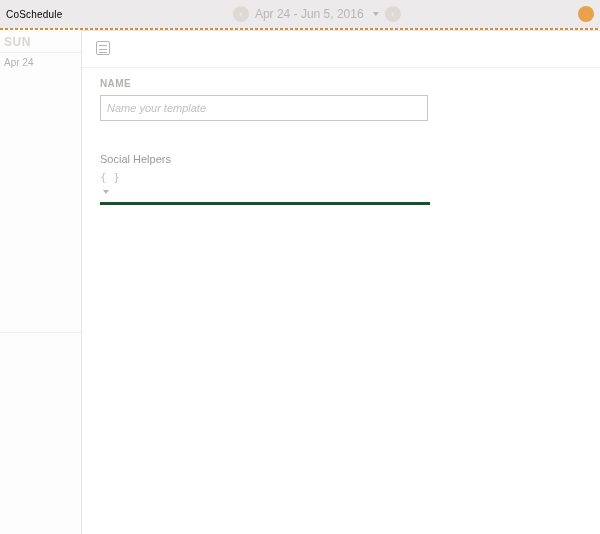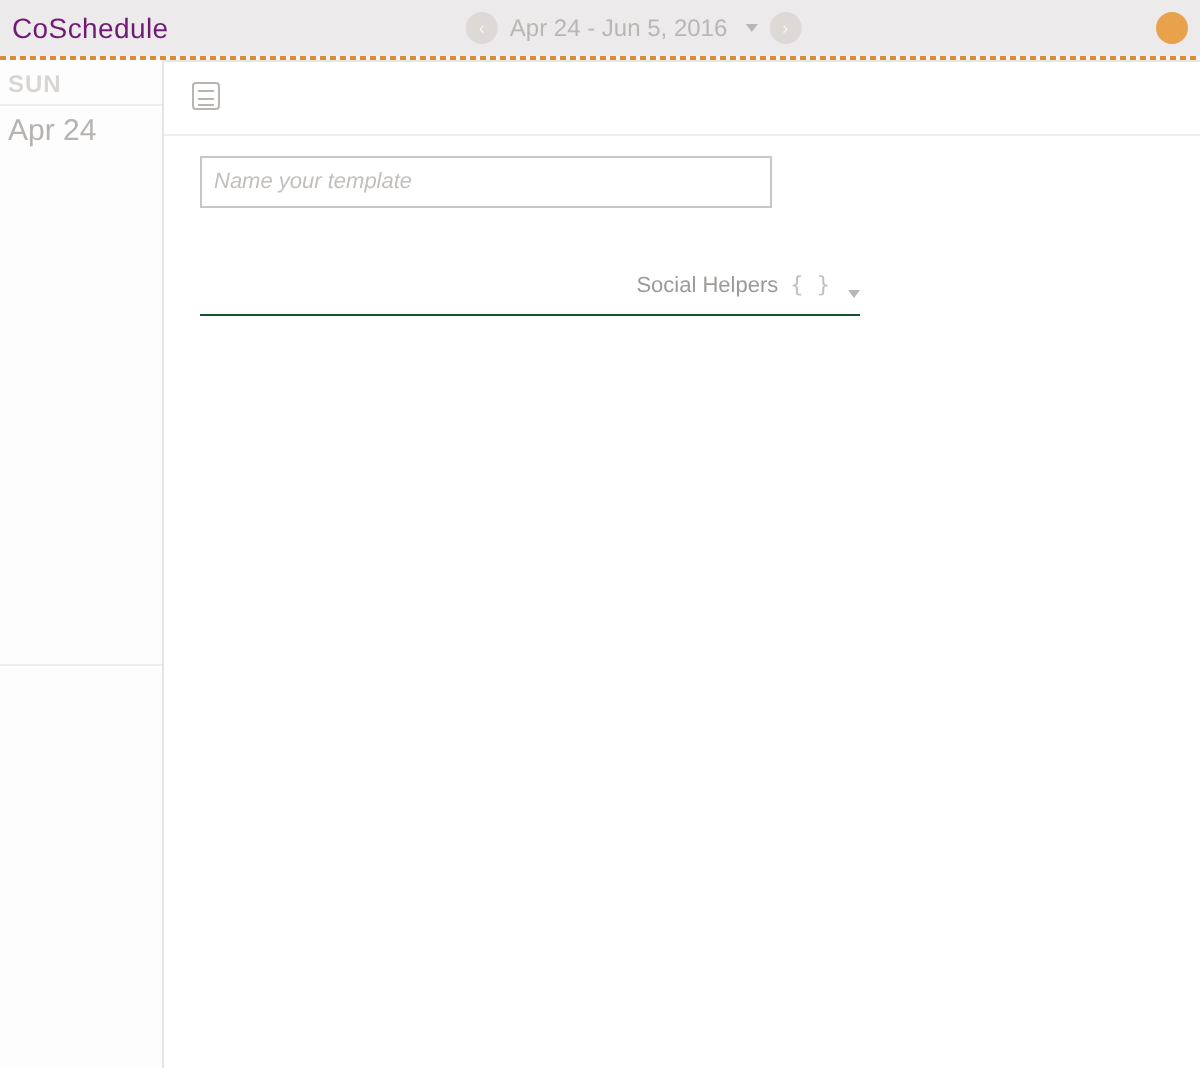--- a/index.html
+++ b/index.html
@@ -5,22 +5,22 @@
   * { box-sizing: border-box; margin: 0; padding: 0; }
   html, body { width: 600px; height: 534px; font-family: -apple-system, "Helvetica Neue", Arial, sans-serif; background: #f4f4f4; overflow: hidden; }
   .topbar {
     height: 28px;
     background: #eceaea;
     display: flex;
     align-items: center;
     position: relative;
   }
   .brand {
-    font-size: 14px;
-    color: #701a75;
+    font-size: 10px;
+    color: #000000;
     font-weight: 500;
     padding-left: 6px;
     letter-spacing: 0.2px;
   }
   .date-nav {
     position: absolute;
     left: 50%;
     transform: translateX(-40%);
     display: flex;
     align-items: center;
@@ -61,21 +61,21 @@
   }
   .day-header {
     font-size: 12px;
     color: #d9d5d2;
     font-weight: 600;
     letter-spacing: 0.5px;
     padding: 5px 4px 3px;
     border-bottom: 1px solid #eee;
   }
   .date-label {
-    font-size: 15px;
+    font-size: 10px;
     color: #b6b3b0;
     padding: 4px 4px;
   }
   .slot {
     border-bottom: 1px solid #eee;
   }
   .slot1 { height: 280px; }
   .slot2 { height: 125px; }
   .panel {
     flex: 1;
@@ -108,42 +108,43 @@
   .template-icon::after { top: 7px; box-shadow: 0 3px 0 #b8b4b1; }
   .form-area { padding: 10px 18px; }
   .field-label {
     font-size: 10px;
     color: #b5b1ae;
     letter-spacing: 0.4px;
     font-weight: 600;
     margin-bottom: 6px;
   }
   .name-input {
-    width: 286px;
+    width: 328px;
     height: 26px;
     border: 1px solid #c9c6c3;
     font-size: 11px;
     padding: 0 6px;
     color: #666;
     outline: none;
     font-style: italic;
   }
   .name-input::placeholder { color: #c2bfbc; font-style: italic; }
   .section { margin-top: 26px; }
   .helpers-row {
     margin-top: 10px;
     padding: 6px 0 8px;
-    border-bottom: 1px solid #14532d;
+    border-bottom: 3px solid #14532d;
     display: flex;
     justify-content: flex-end;
-    align-items: flex-end;
+    align-items: flex-start;
     gap: 6px;
     font-size: 11px;
     color: #9d9996;
     width: 330px;
+    flex-direction: column;
   }
   .braces {
     font-family: monospace;
     color: #c3bfbc;
     font-size: 11px;
   }
 </style>
 </head>
 <body>
 
@@ -165,20 +166,21 @@
     <div class="slot slot1">
       <div class="date-label">Apr 24</div>
     </div>
   </div>
 
   <div class="panel">
     <div class="panel-header">
       <div class="template-icon"></div>
     </div>
     <div class="form-area">
+      <div class="field-label">NAME</div>
       <input class="name-input" type="text" placeholder="Name your template" style="">
       <div class="section">
         <div class="helpers-row">
           <span>Social Helpers</span>
           <span class="braces">{ }</span>
           <span class="caret-down"></span>
         </div>
       </div>
     </div>
   </div>

